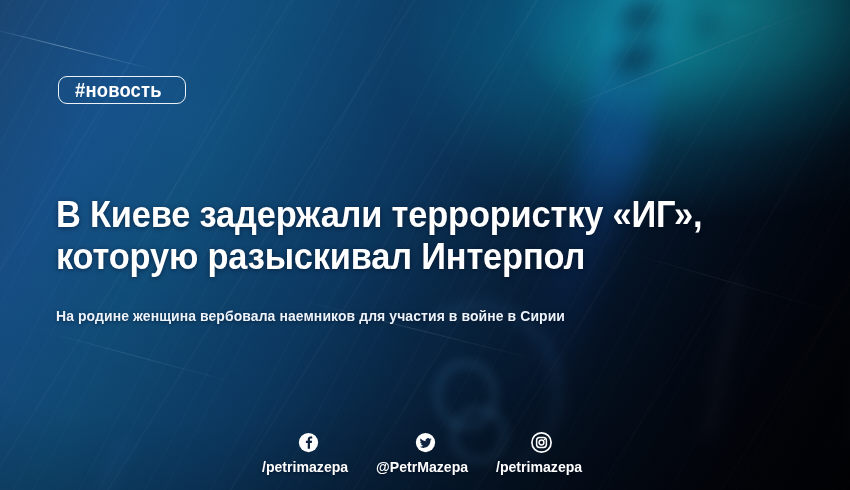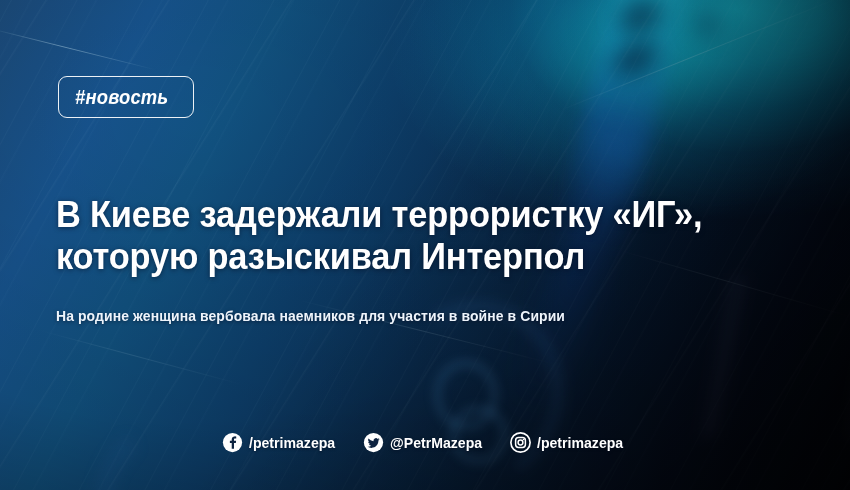--- a/index.html
+++ b/index.html
@@ -173,28 +173,27 @@
     z-index: 5;
     width: 100%;
     height: 100%;
   }
 
   
   .badge {
     position: absolute;
     left: 58px;
     top: 76px;
-    height: 42px;
+    height: 28px;
     padding: 0 16px;
     display: flex;
     align-items: center;
     border: 1.6px solid rgba(255,255,255,0.92);
     border-radius: 9px;
     box-sizing: border-box;
-    font-style: italic;
   }
   .badge-text {
     font-family: "Liberation Sans Narrow", "Liberation Sans", sans-serif;
     font-size: 20px;
     font-weight: 700;
     letter-spacing: 0.2px;
     color: #ffffff;
     line-height: 1;
     transform: scaleX(0.92);
     transform-origin: left center;
@@ -243,20 +242,21 @@
     top: 432px;
     display: flex;
     justify-content: center;
     align-items: center;
     gap: 22px;
   }
   .social-item {
     display: flex;
     align-items: center;
     gap: 6px;
+    flex-direction: column;
   }
   .social-icon {
     width: 21px;
     height: 21px;
     flex: 0 0 21px;
     display: block;
   }
   .social-handle {
     font-family: "Liberation Sans Narrow", "Liberation Sans", sans-serif;
     font-size: 15px;

